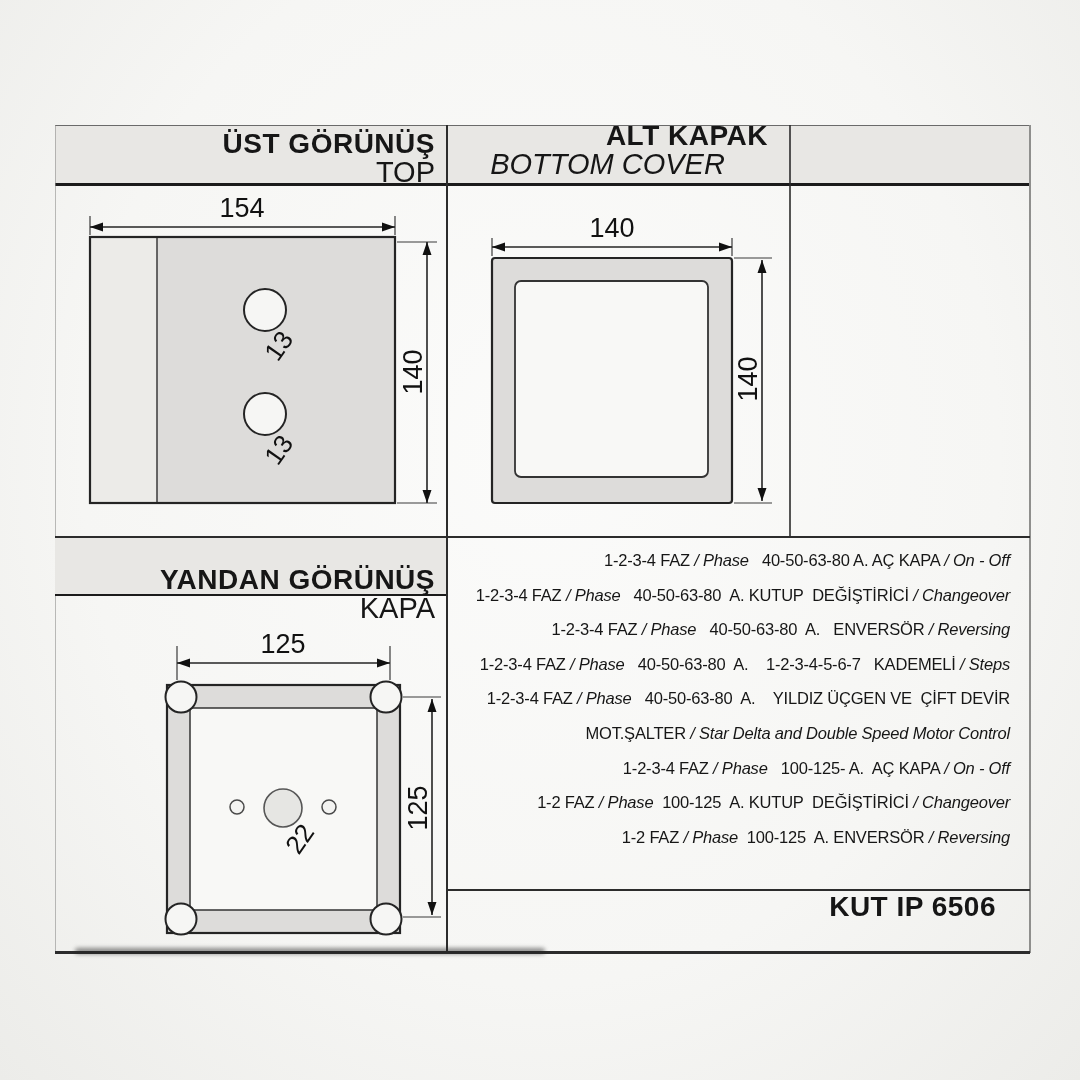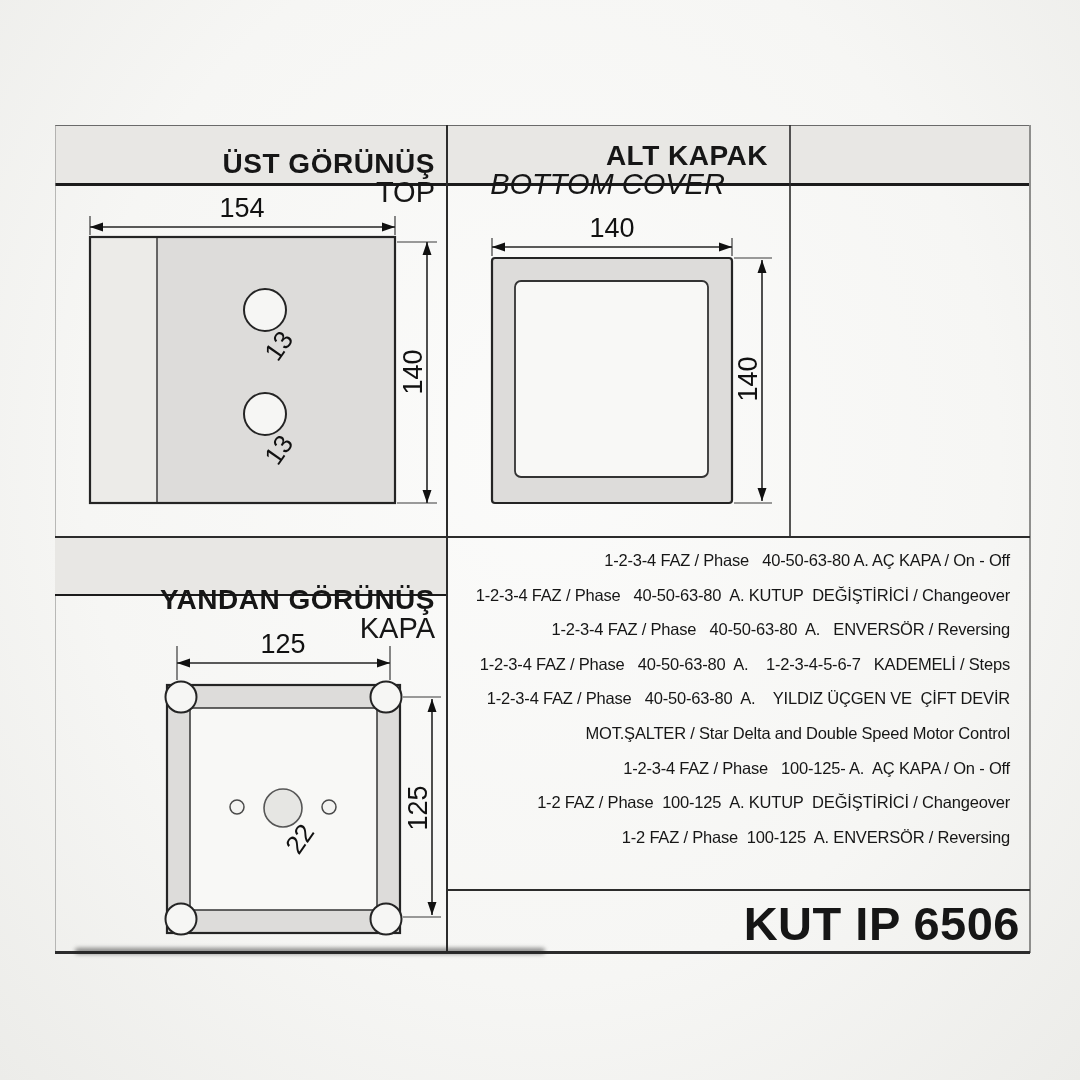--- a/index.html
+++ b/index.html
@@ -15,40 +15,40 @@
   }
   .abs{position:absolute;}
   
   .hdr-strip{
     background:var(--header_bg);
     border-top:1.5px solid #6a6a6a;
     border-bottom:3px solid #1b1b1b;
     box-sizing:border-box;
   }
   .hdr-cell{
-    box-sizing:border-box;text-align:right;padding:3px 10px 0 0;line-height:29px;margin-top:20px;
+    box-sizing:border-box;text-align:right;padding:3px 10px 0 0;line-height:29px;
   }
   .hdr-title{font-weight:bold;font-size:28px;letter-spacing:.5px;display:block;}
   .hdr-sub{font-size:29px;display:block;}
   .hdr-sub.it{font-style:italic;text-align:center;}
   .vline{background:#2c2c2c;}
   .vline-light{background:#8f8f8d;}
   .hline{background:#2c2c2c;}
   
   .spec-block{
     box-sizing:border-box;text-align:right;padding-right:20px;
     font-size:16.5px;line-height:34.6px;letter-spacing:-0.2px;white-space:pre;
   }
   .spec-line{white-space:pre;}
-  .spec-line .it{}
+  .spec-line .it{font-style:italic;}
   
   .footer-cell{
-    display:flex;align-items:flex-end;justify-content:flex-end;
-    padding-right:10px;box-sizing:border-box;
-    font-weight:bold;font-size:47px;letter-spacing:.5px;
+    display:flex;align-items:flex-start;justify-content:flex-end;
+    padding-right:34px;box-sizing:border-box;
+    font-weight:bold;font-size:28px;letter-spacing:.5px;
   }
   
   svg.panel{position:absolute;overflow:visible;}
   .stroke-main{fill:none;stroke:#242424;stroke-width:2.2;}
   .fill-light{fill:var(--panel_light);stroke:none;}
   .fill-gray{fill:var(--panel_gray);stroke:none;}
   .fill-band{fill:var(--panel_gray);stroke:#242424;stroke-width:2.2;}
   .inner-plate{fill:var(--paper);stroke:#333;stroke-width:1.8;}
   .thin{stroke:#3a3a3a;stroke-width:1.5;}
   .ext{stroke:#3a3a3a;stroke-width:1.2;}

